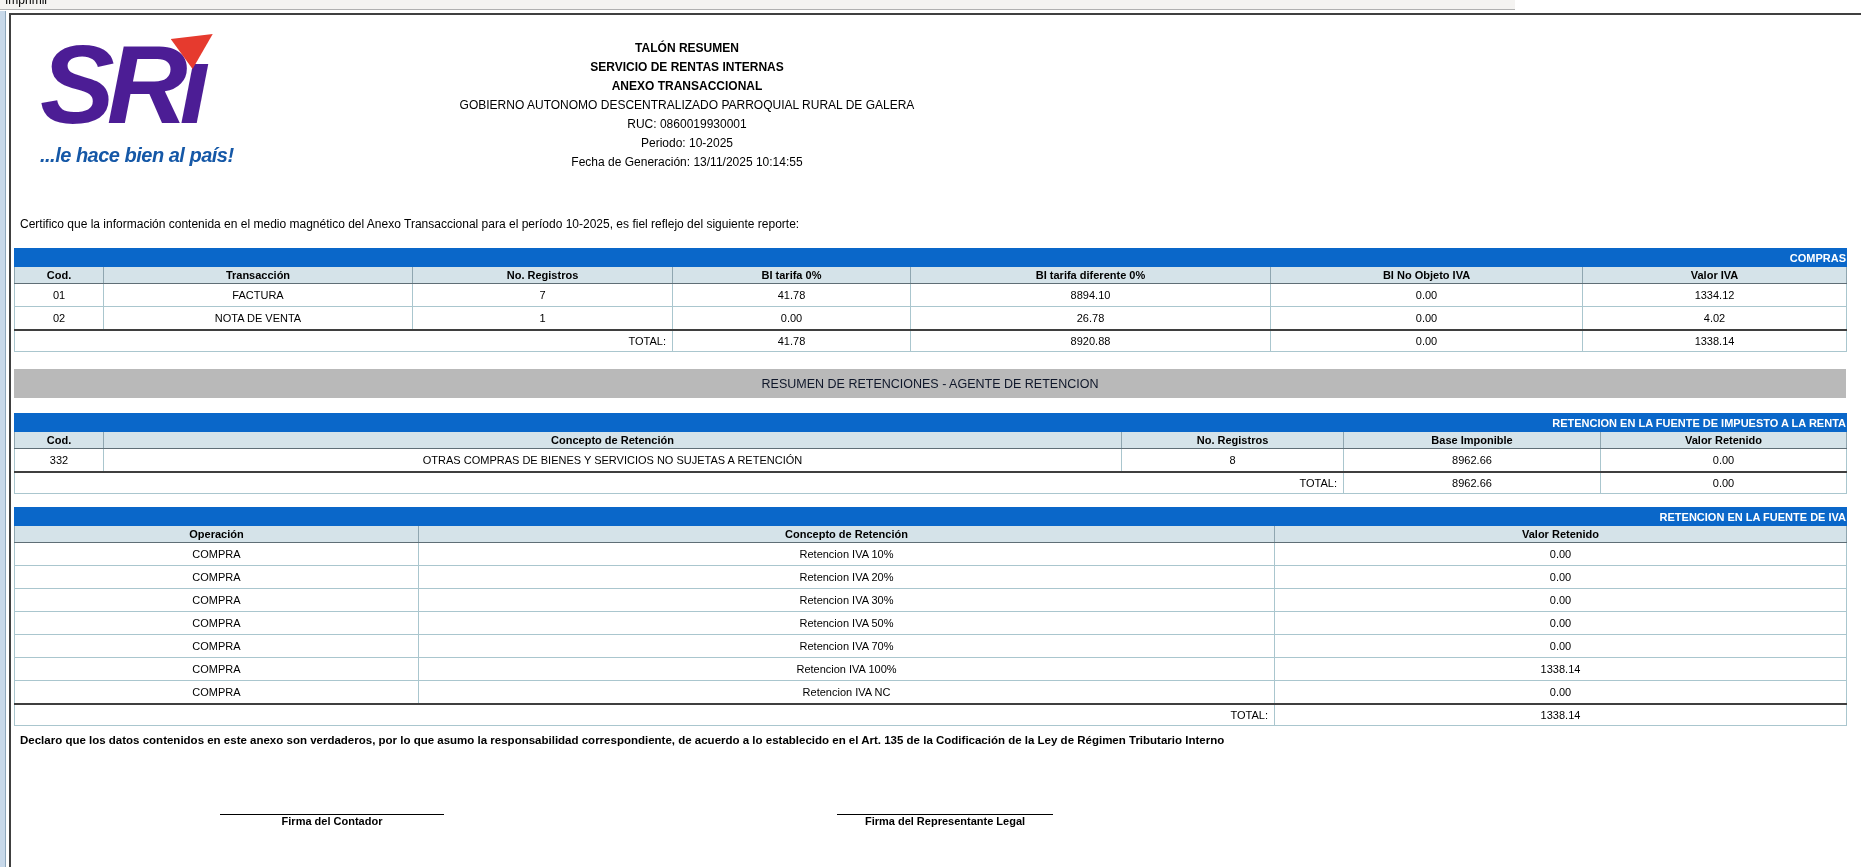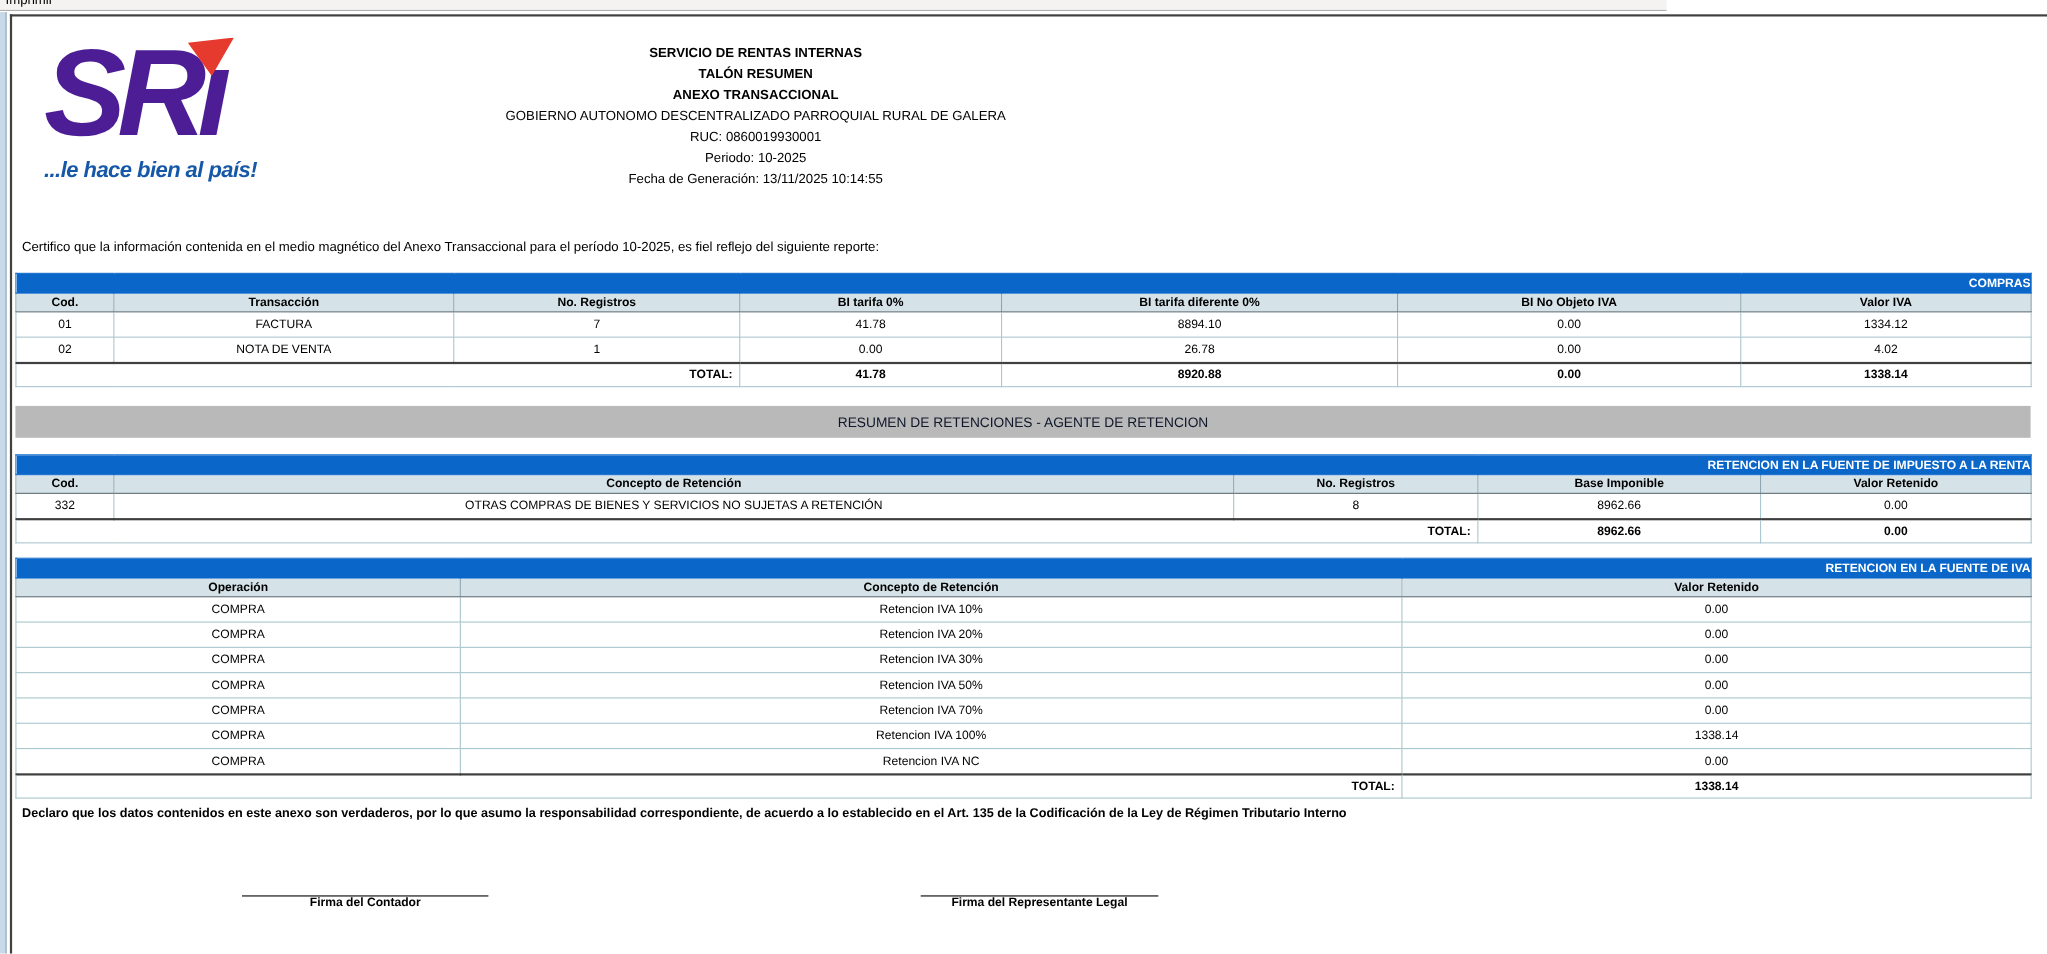--- a/index.html
+++ b/index.html
@@ -27,21 +27,21 @@
 
   .cert-line{position:absolute;left:20px;top:217px;font-size:12px;color:#000;z-index:3;white-space:nowrap}
   .decl-line{position:absolute;left:20px;top:734px;font-size:11.5px;font-weight:bold;color:#000;z-index:3;white-space:nowrap}
 
   
   .dtable{position:absolute;left:14px;border-collapse:collapse;table-layout:fixed;width:1832px;background:#fff;z-index:3;border:1px solid #7c8f99}
   .dtable td{overflow:hidden;white-space:nowrap;vertical-align:middle}
   .banner-cell{background:#0a67c9;color:#fff;font-weight:bold;font-size:11px;text-align:right;height:18px;border:1px solid #0a67c9}
   .hrow td{background:#d5e3e9;font-weight:bold;font-size:11px;text-align:center;height:17px;border:1px solid #8fa6b0;border-bottom:1px solid #5f6e76}
   .data-row td{font-size:11px;text-align:center;height:23px;border:1px solid #aac6ce;color:#000;background:#fff}
-  .total-row td{font-size:11px;font-weight:bold;height:22px;border:1px solid #aac6ce;border-top:2px solid #3f3f3f;background:#fff}
+  .total-row td{font-size:11px;font-weight:normal;height:22px;border:1px solid #aac6ce;border-top:2px solid #3f3f3f;background:#fff}
   .total-label{text-align:right;padding-right:6px}
   .total-val{text-align:center}
 
   .gray-banner{position:absolute;left:14px;top:369px;width:1832px;height:29px;background:#b9b9b9;display:flex;align-items:center;justify-content:center;font-weight:normal;font-size:12.5px;color:#0f172a;z-index:3}
 
   .t-compras{top:248px}
   .t-renta{top:413px}
   .t-iva{top:507px}
 
   
@@ -61,22 +61,22 @@
   </div>
   <div class="side-strip"></div>
   <div class="frame"></div>
 
   <div class="logo">
     <div class="logo-text"><span>SR</span><span>ı</span><span class="logo-tri"></span></div>
     <div class="logo-tagline">...le hace bien al país!</div>
   </div>
 
   <div class="header-block">
+    <div class="b">TALÓN RESUMEN</div>
     <div class="b">SERVICIO DE RENTAS INTERNAS</div>
-    <div class="b">TALÓN RESUMEN</div>
     <div class="b">ANEXO TRANSACCIONAL</div>
     <div>GOBIERNO AUTONOMO DESCENTRALIZADO PARROQUIAL RURAL DE GALERA</div>
     <div>RUC: 0860019930001</div>
     <div>Periodo: 10-2025</div>
     <div>Fecha de Generación: 13/11/2025 10:14:55</div>
   </div>
 
   <div class="cert-line">Certifico que la información contenida en el medio magnético del Anexo Transaccional para el período 10-2025, es fiel reflejo del siguiente reporte:</div>
 
   <table class="dtable t-compras">

